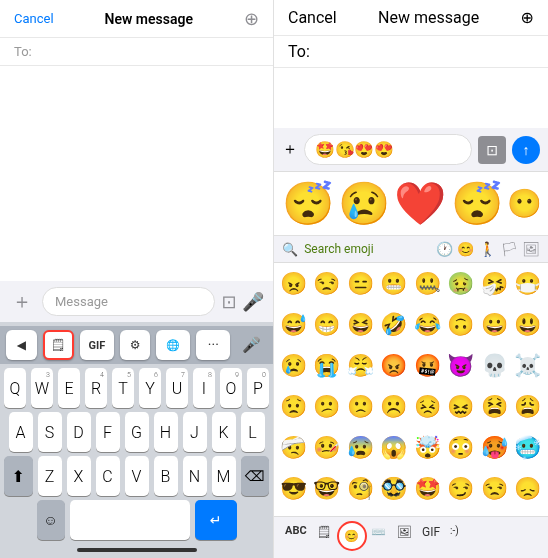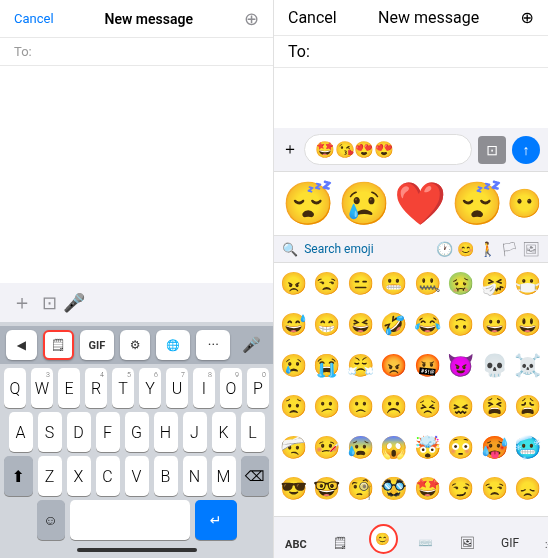--- a/index.html
+++ b/index.html
@@ -350,21 +350,21 @@
     }
 
     .emoji-search-bar .search-icon {
       font-size: 13px;
       color: #8e8e93;
     }
 
     .emoji-search-input {
       flex: 1;
       font-size: 12px;
-      color: #0369a1;
+      color: #4d7c0f;
       background: none;
       border: none;
       outline: none;
     }
 
     .emoji-search-icons {
       display: flex;
       gap: 4px;
       align-items: center;
     }
@@ -390,25 +390,25 @@
       align-items: center;
       justify-content: center;
       font-size: 22px;
       height: 32px;
       cursor: pointer;
     }
 
     
     .emoji-bottom-bar {
       display: flex;
-      align-items: flex-end;
+      align-items: flex-start;
       padding: 4px 6px;
       background: #f2f2f7;
       border-top: 1px solid #ddd;
-      gap: 16px;
+      gap: 0;
       height: 42px;
     }
 
     .emoji-bottom-btn {
       display: flex;
       align-items: center;
       justify-content: center;
       font-size: 12px;
       color: #333;
       cursor: pointer;
@@ -435,20 +435,21 @@
     <span class="cancel-btn">Cancel</span>
     <span class="title">New message</span>
     <span class="icon-person">⊕</span>
   </div>
   <div class="to-bar">
     <span class="to-label">To:</span>
   </div>
   <div class="message-compose-area"></div>
   <div class="input-bar-left">
     <span class="plus-btn">＋</span>
+    <div class="message-input">Message</div>
     <span class="icon-doc">⊡</span>
     <span class="icon-mic">🎤</span>
   </div>
   <div class="keyboard">
     <div class="keyboard-toolbar">
       <div class="kb-toolbar-btn kb-back-btn">◀</div>
       <div class="kb-toolbar-btn kb-emoji-btn active" style="border:2px solid #ff3b30;">
         <span>🗒</span>
       </div>
       <div class="kb-toolbar-btn kb-gif-btn">GIF</div>

